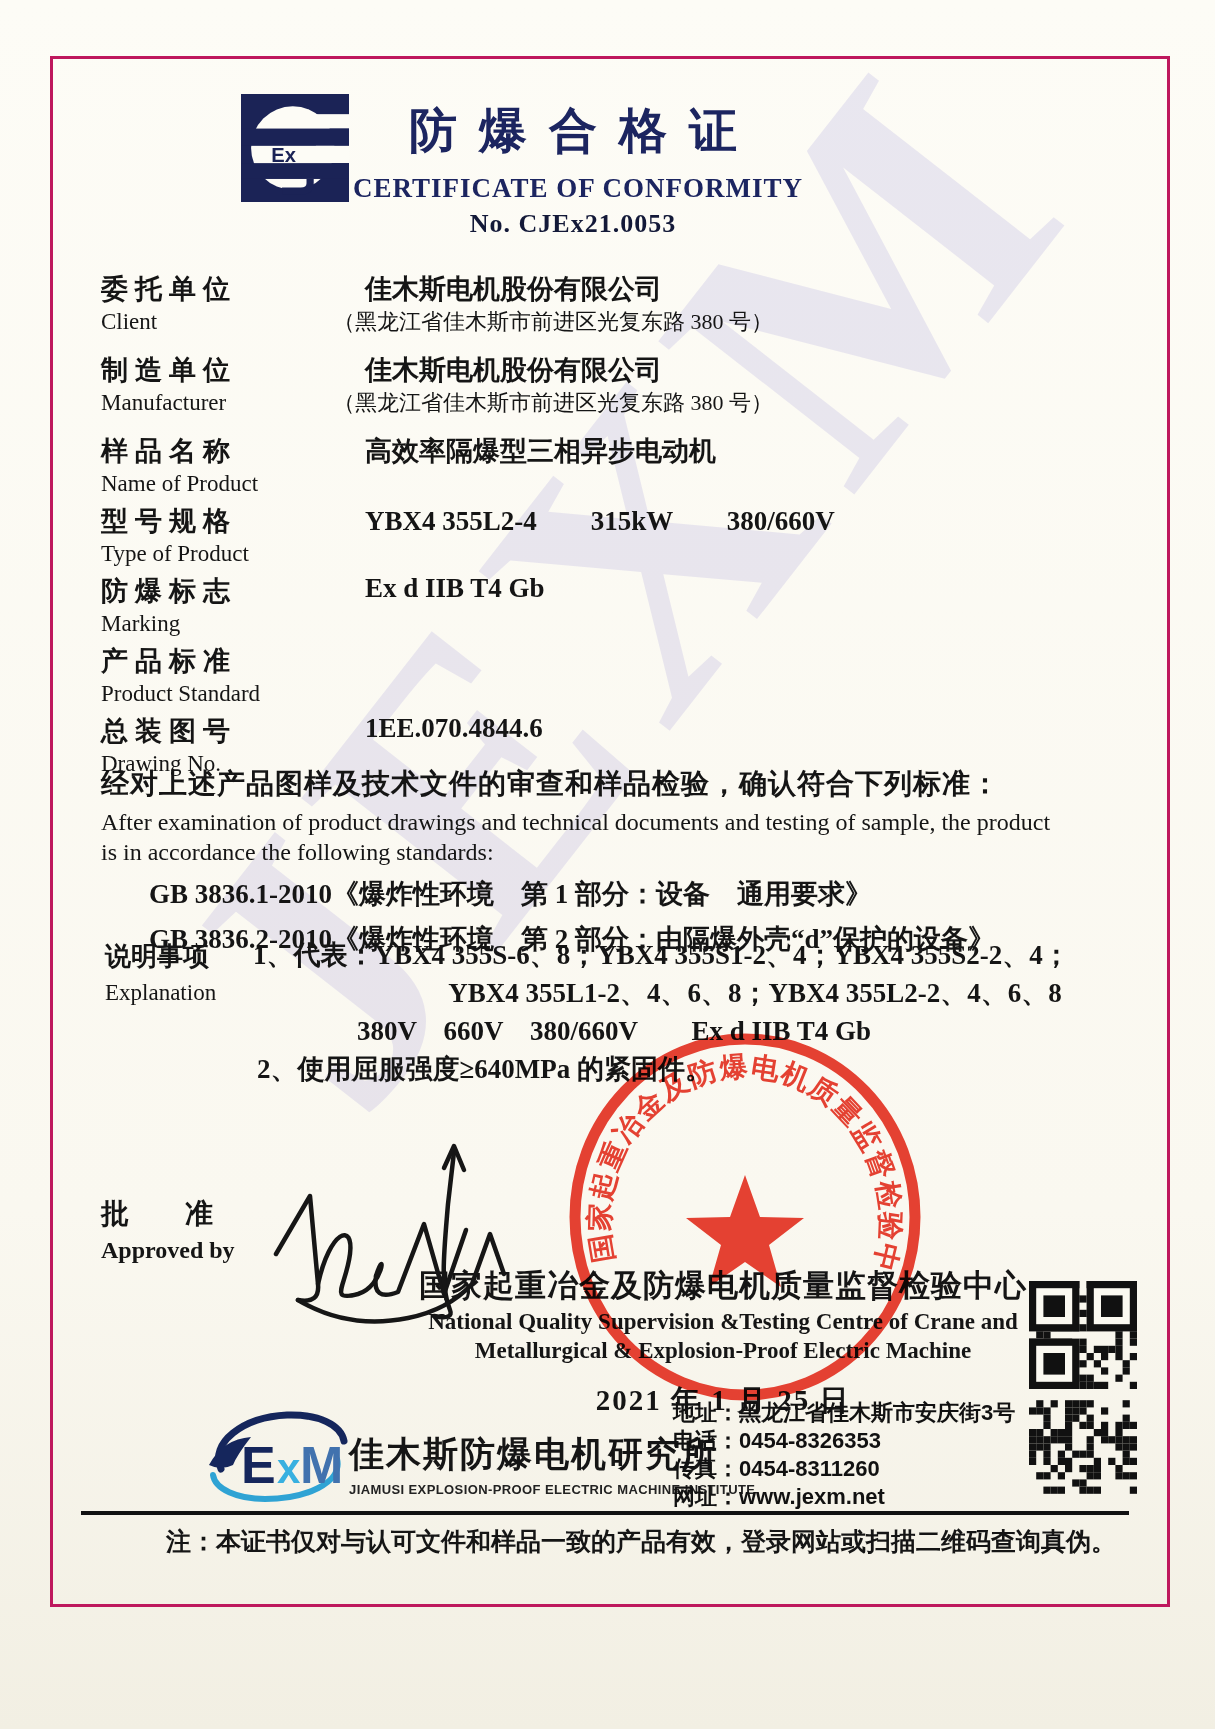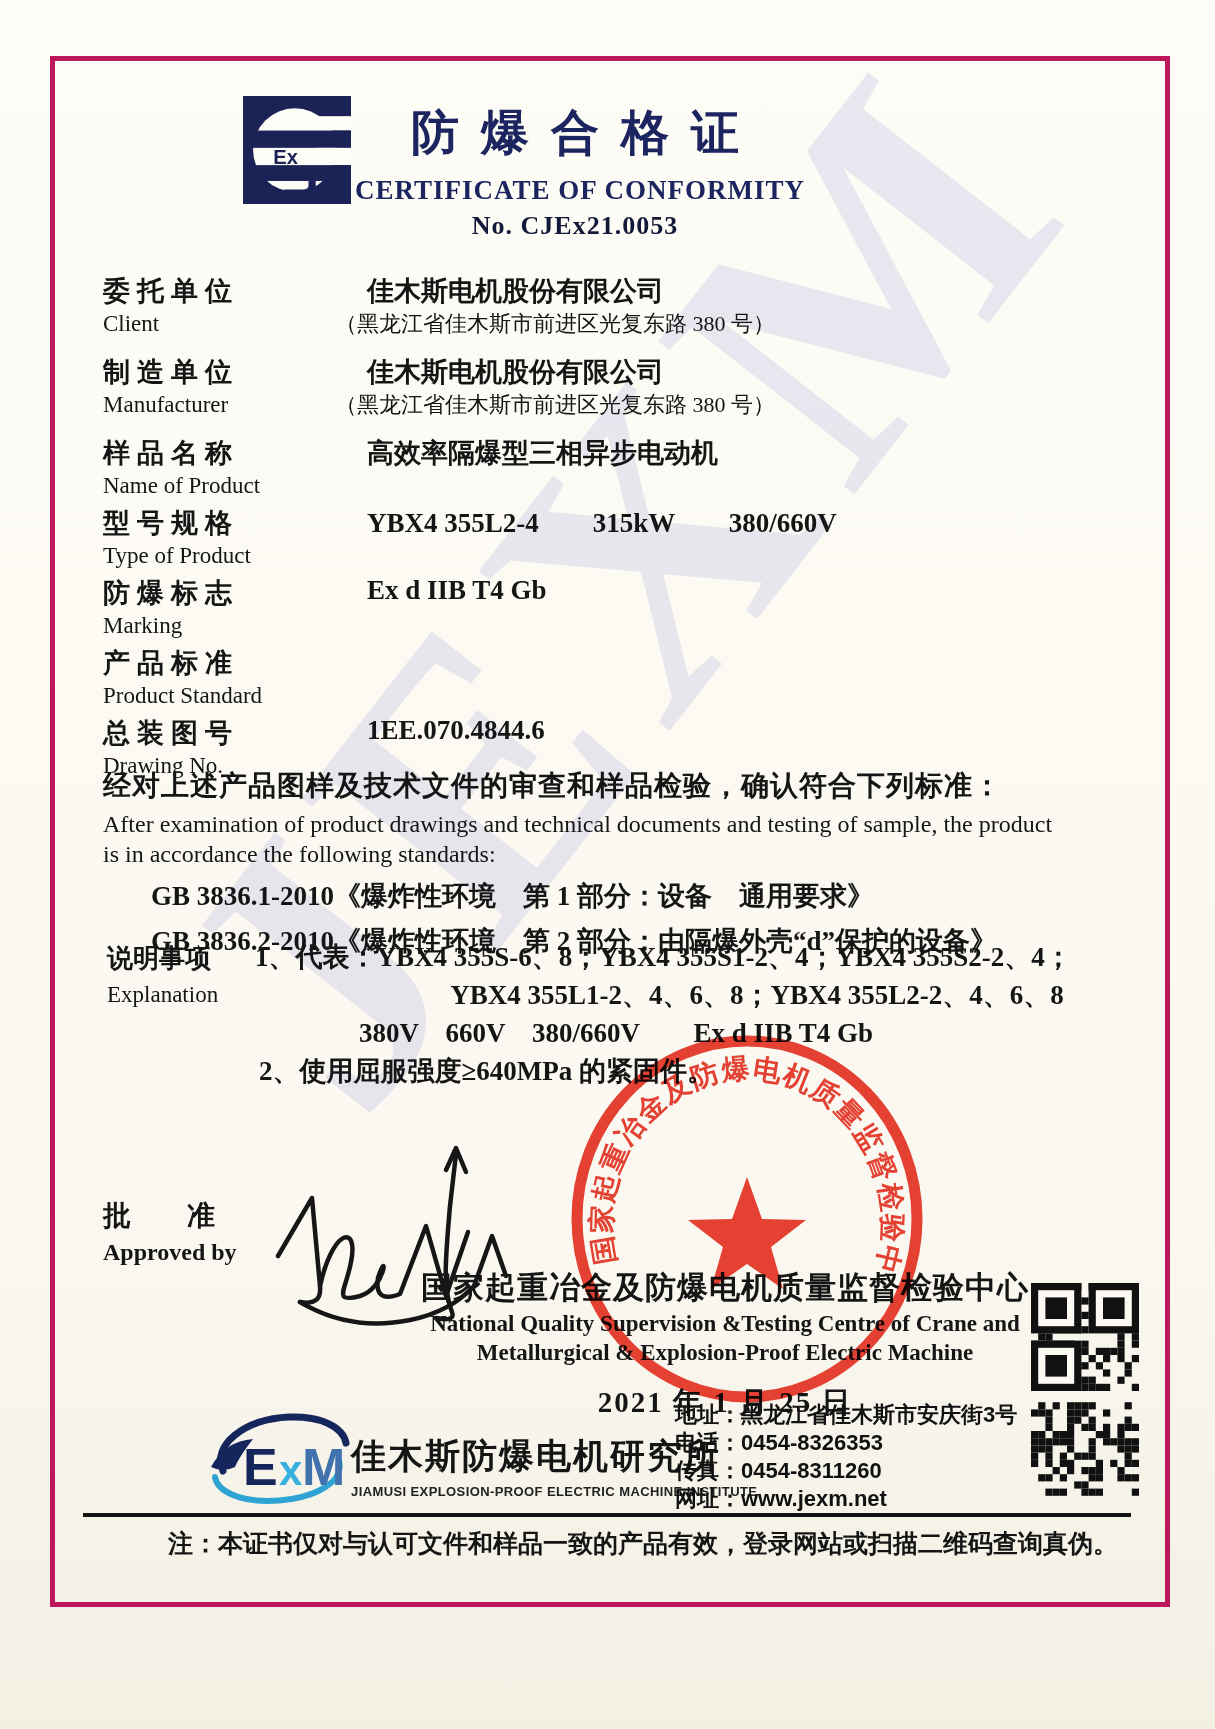--- a/index.html
+++ b/index.html
@@ -6,21 +6,21 @@
   html,body { width:1215px; height:1729px; }
   body {
     position:relative;
     background:linear-gradient(180deg,#fdfcf6 0%, #faf8f0 70%, #f2efe3 100%);
     font-family:"Liberation Serif","DejaVu Serif",serif;
     color:#151515;
     overflow:hidden;
   }
   .frame {
     position:absolute; left:50px; top:56px; width:1120px; height:1551px;
-    border:5px solid #be185d;
+    border:3px solid #be185d;
   }
   .watermark {
     position:absolute; left:40px; top:380px; width:1140px; z-index:0;
     font-size:380px; font-weight:bold; letter-spacing:26px;
     color:#7f74cf; opacity:0.15; transform:rotate(-52deg);
     white-space:nowrap; pointer-events:none;
   }
   .content { position:absolute; inset:0; z-index:1; }
 
   

